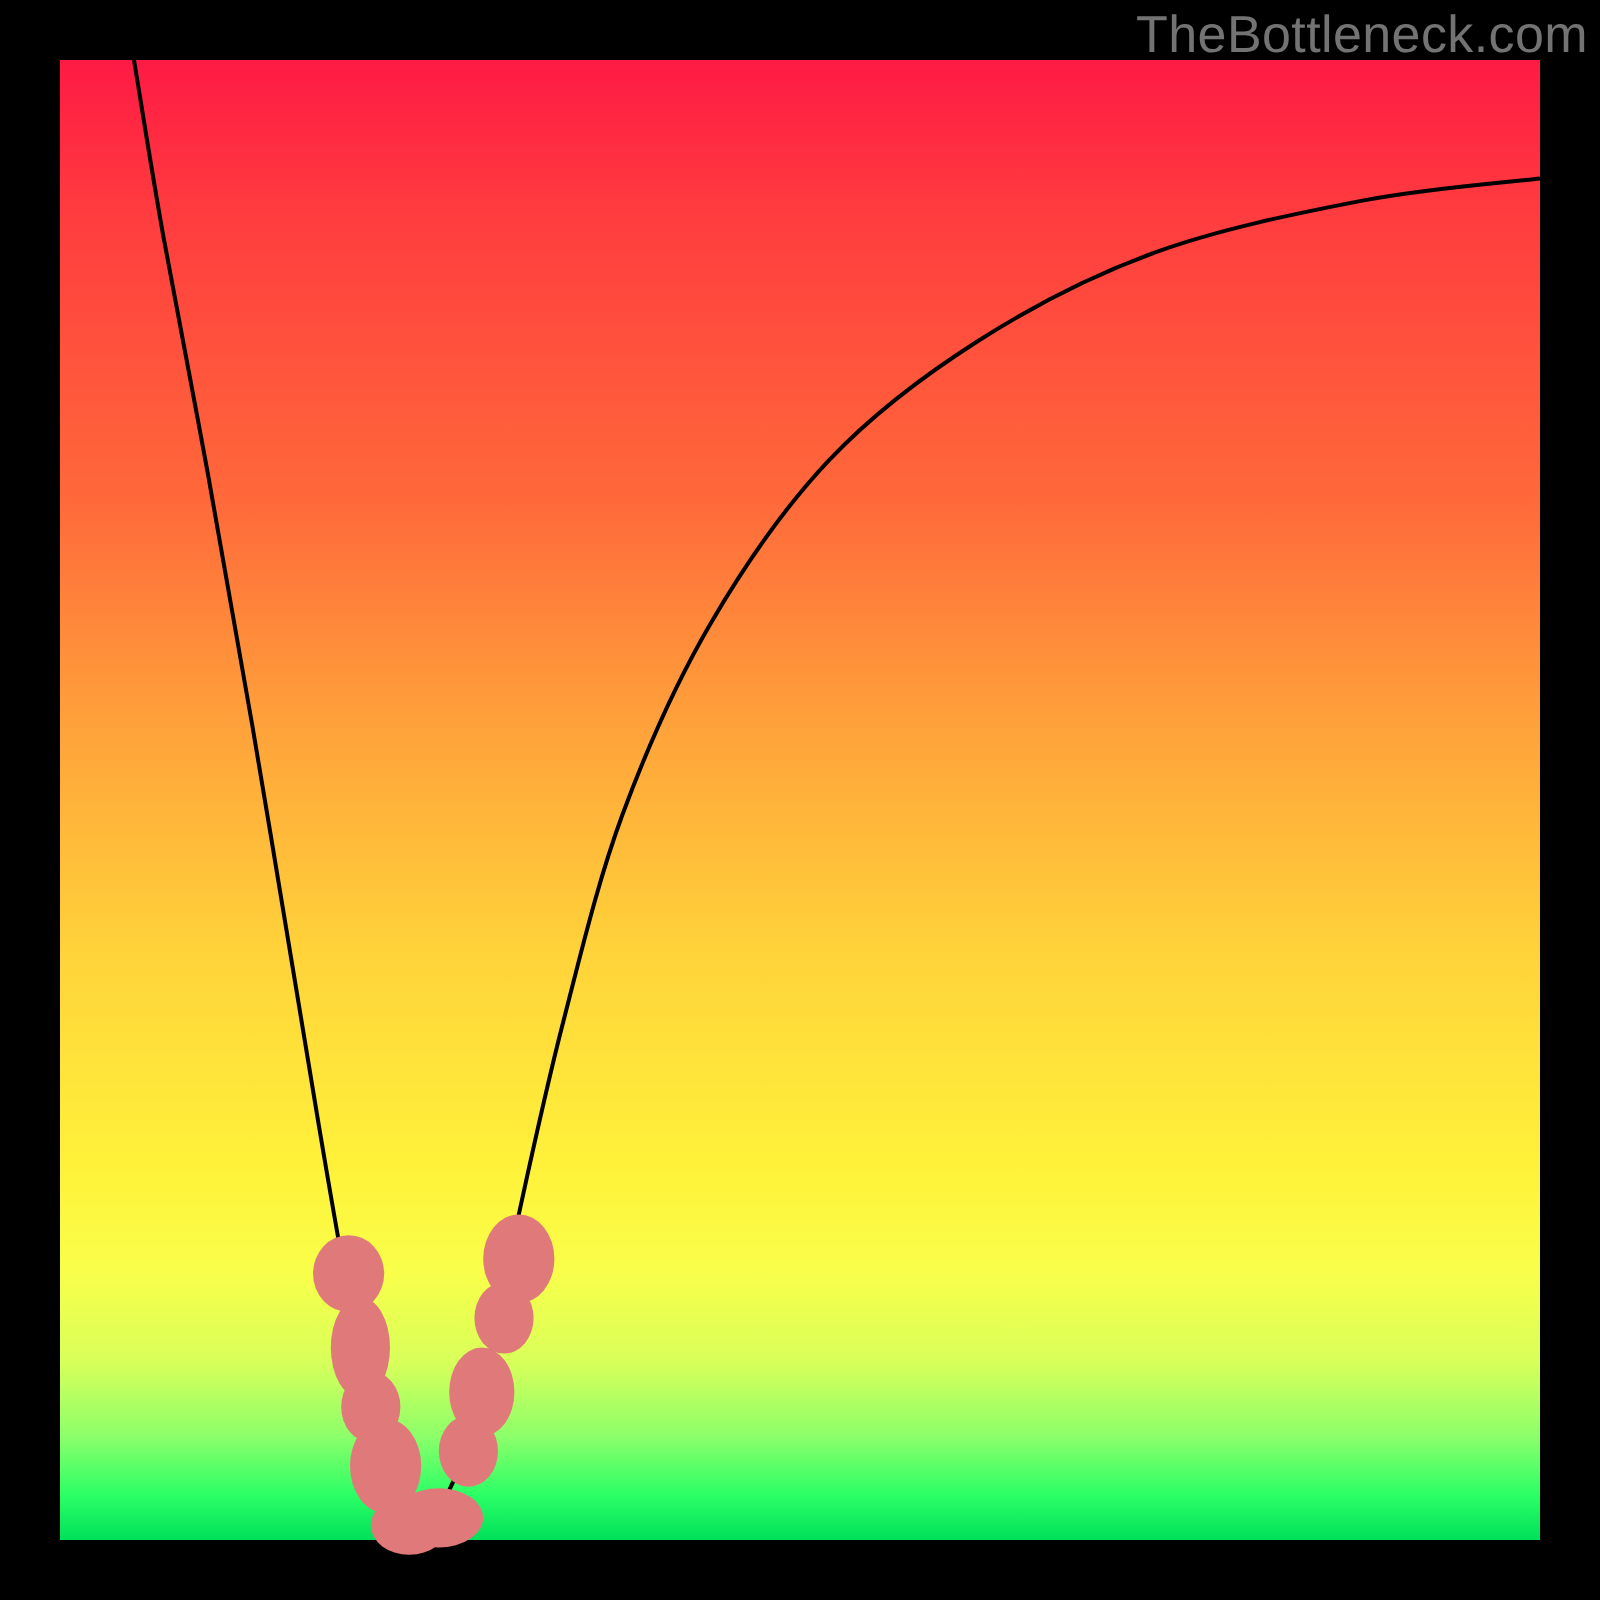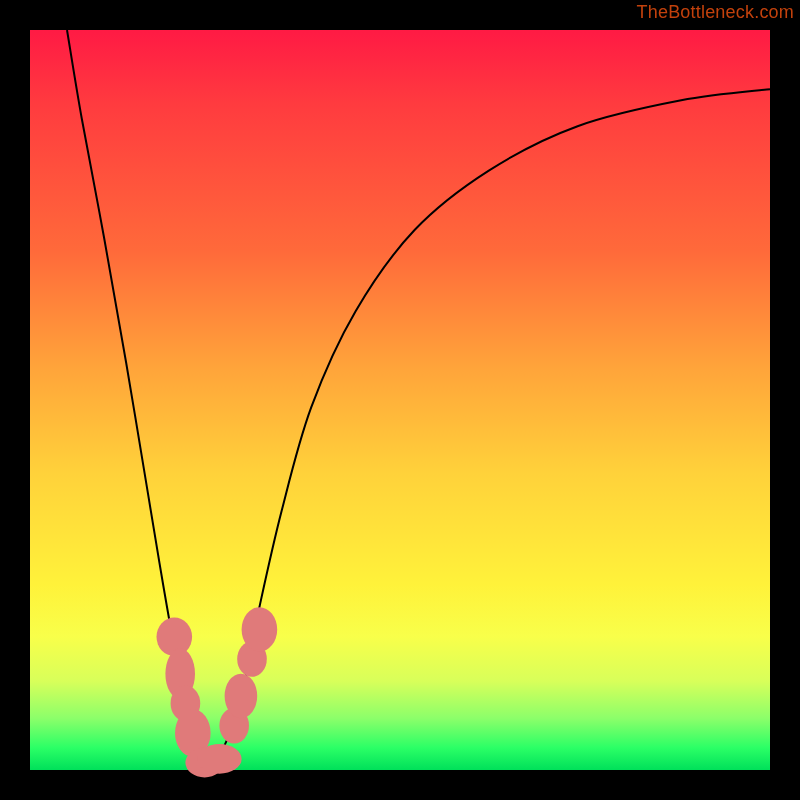--- a/index.html
+++ b/index.html
@@ -36,22 +36,22 @@
       #f8ff4a 82%,
       #d8ff5a 88%,
       #8cff6a 93%,
       #2bff66 97%,
       #00e05a 100%);
   }
   .watermark {
     position: absolute;
     top: 2px;
     right: 6px;
-    color: #c2410c;
-    font-size: 18px;
+    color: #737373;
+    font-size: 26px;
     letter-spacing: 0.2px;
     font-family: Arial, Helvetica, sans-serif;
     user-select: none;
   }
   svg.curve {
     position: absolute;
     left: 0;
     top: 0;
     width: 740px;
     height: 740px;

